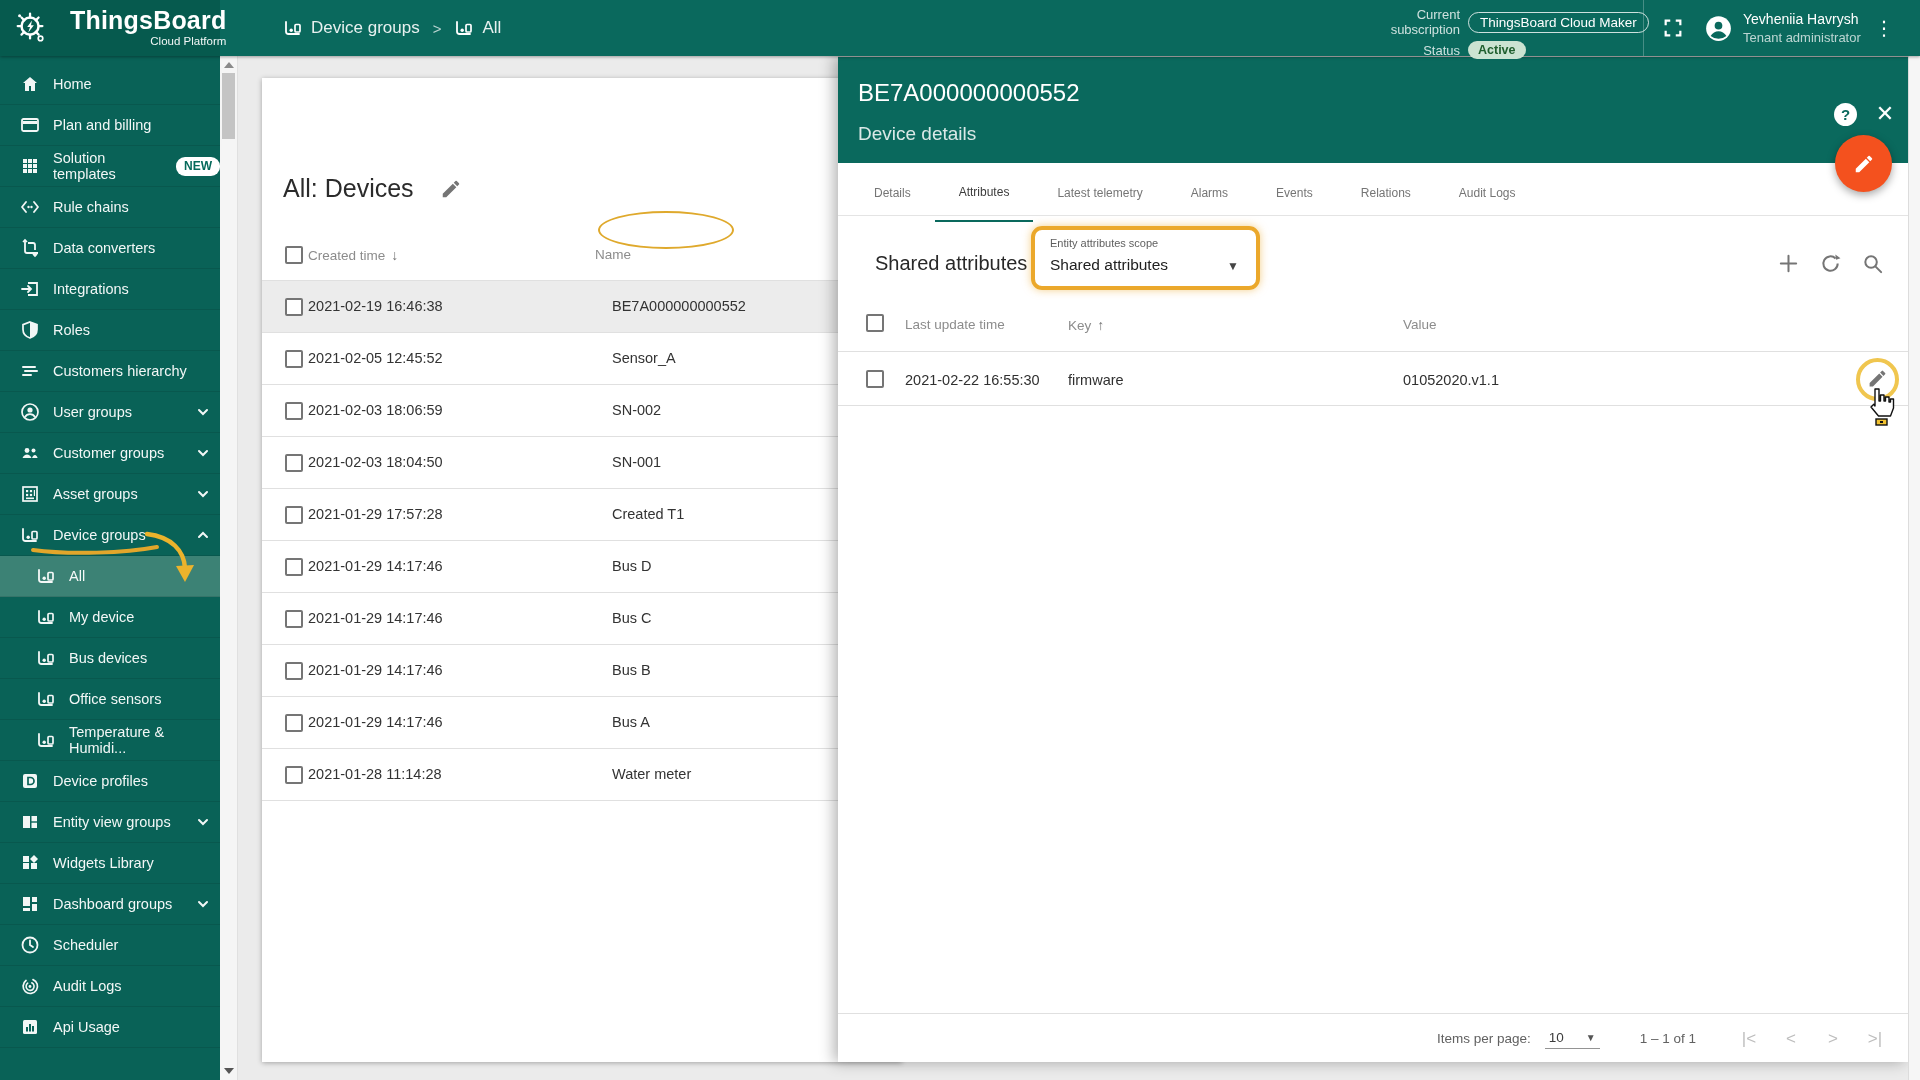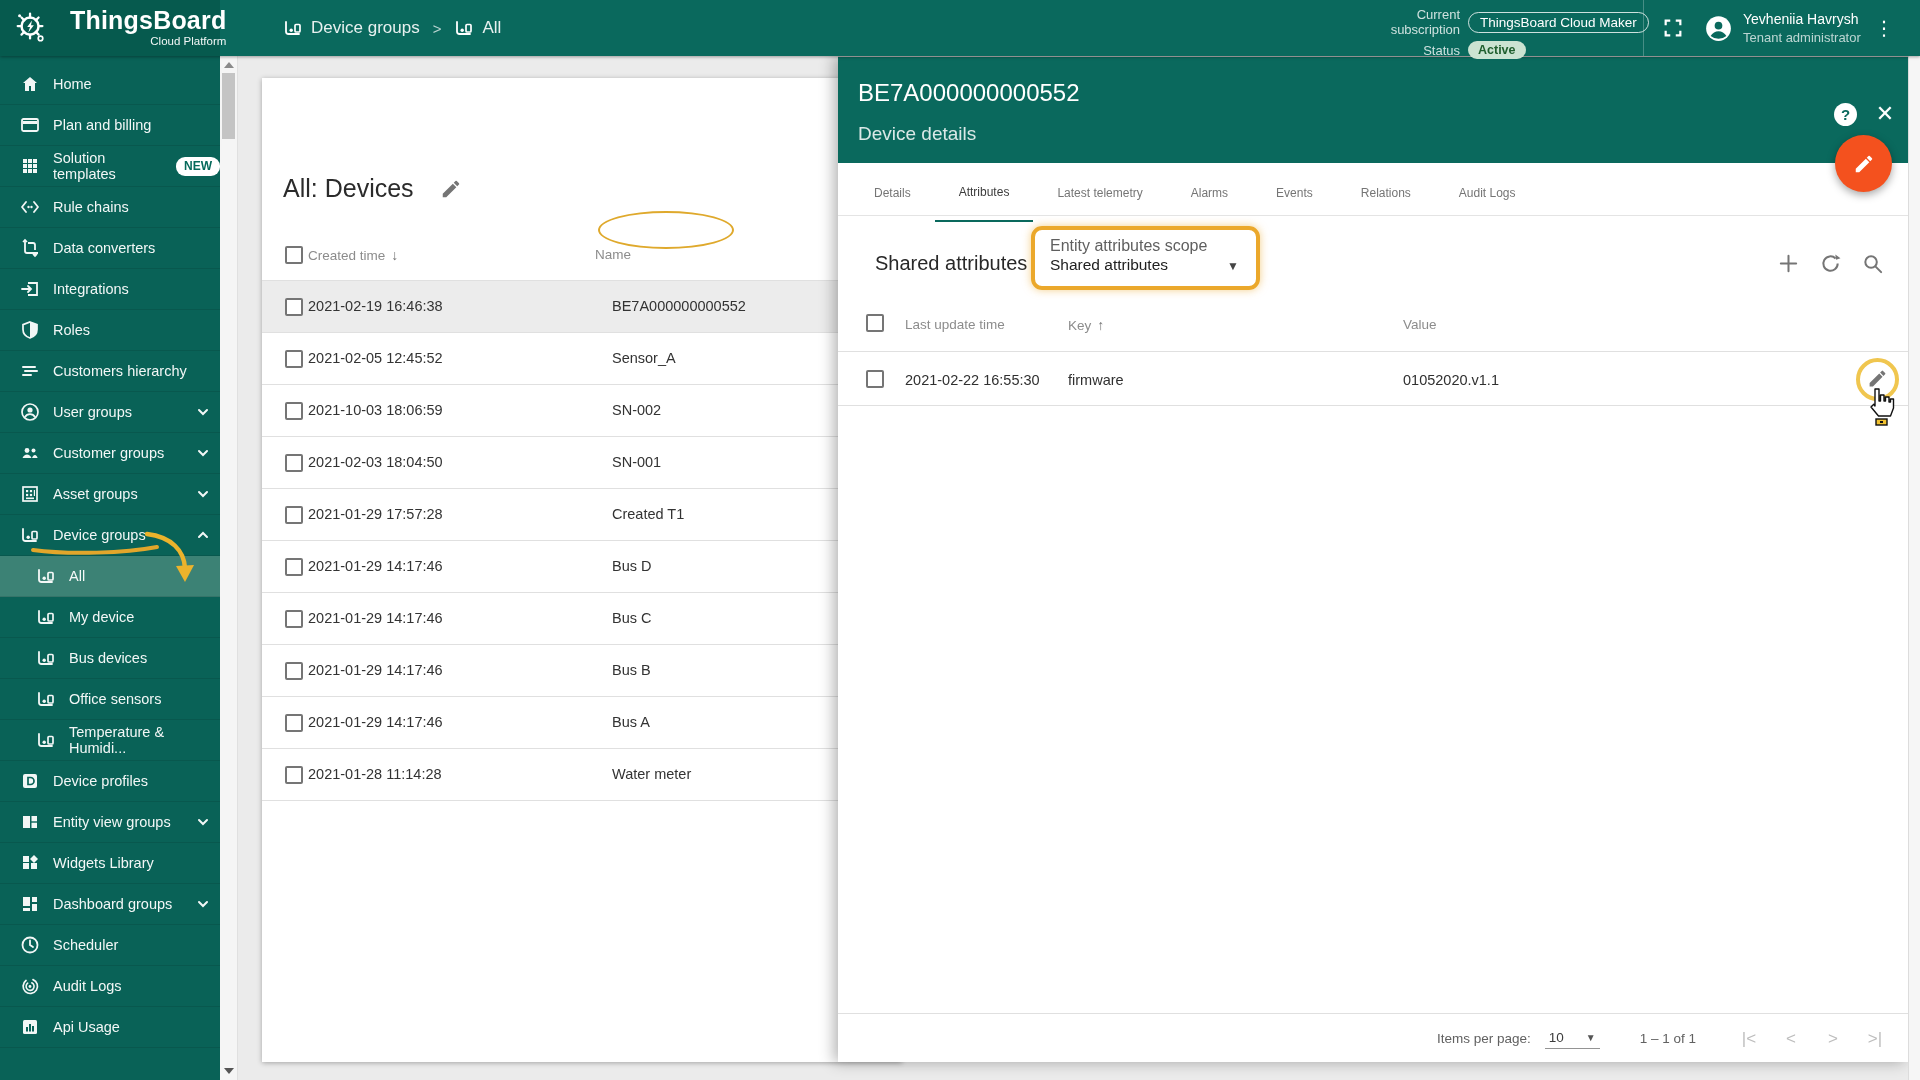--- a/index.html
+++ b/index.html
@@ -100,21 +100,21 @@
     justify-content:center; color:#fff; cursor:pointer; z-index:95; }
   .fab svg { width:22px; height:22px; }
   .tabs { position:absolute; left:0; top:106px; width:100%; height:53px;
     border-bottom:1px solid #e4e4e4; display:flex; padding-left:12px; }
   .tab { padding:0 24px; display:flex; align-items:center; font-size:12px; color:#757575;
     cursor:pointer; height:59px; }
   .tab.active { color:#3c3c3c; border-bottom:2px solid #0A695D; }
 
   .sec-title { position:absolute; left:37px; top:195px; font-size:20px; color:#282828; }
   .scope-field { position:absolute; left:200px; top:176px; width:215px; height:51px; cursor:pointer; }
-  .scope-label { position:absolute; left:12px; top:4px; font-size:16px; color:#5f5f5f; }
+  .scope-label { position:absolute; left:12px; top:4px; font-size:11px; color:#5f5f5f; }
   .scope-value { position:absolute; left:12px; top:23px; font-size:15.5px; color:#212121; }
   .scope-caret { position:absolute; right:14px; top:26px; font-size:12px; color:#444; }
   .scope-annotation { position:absolute; left:193px; top:169px; width:229px; height:64px;
     border:4px solid #EBA82B; border-radius:11px; box-shadow:0 0 9px rgba(235,168,43,.55);
     pointer-events:none; z-index:96; }
   .sec-icons { position:absolute; right:24px; top:195px; display:flex; gap:19px; color:#757575; }
   .sec-icons .icon-btn { width:23px; height:23px; }
   .athead-row { position:absolute; left:0; top:-44px; width:100%; height:44px; color:#8c8c8c; font-size:13.5px; }
   .athead-row .cbx { top:7px; left:28px; }
   .at-col-time { position:absolute; left:67px; top:10px;text-align:center; }
@@ -518,21 +518,21 @@
       <span class="cell-time">2021-02-19 16:46:38</span>
       <span class="cell-name">BE7A000000000552</span>
     </div>
     <div class="drow" style="top:255px">
       <span class="cbx"></span>
       <span class="cell-time">2021-02-05 12:45:52</span>
       <span class="cell-name">Sensor_A</span>
     </div>
     <div class="drow" style="top:307px">
       <span class="cbx"></span>
-      <span class="cell-time">2021-10-03 18:06:59</span>
+      <span class="cell-time">2021-02-03 18:06:59</span>
       <span class="cell-name">SN-002</span>
     </div>
     <div class="drow" style="top:359px">
       <span class="cbx"></span>
       <span class="cell-time">2021-02-03 18:04:50</span>
       <span class="cell-name">SN-001</span>
     </div>
     <div class="drow" style="top:411px">
       <span class="cbx"></span>
       <span class="cell-time">2021-01-29 17:57:28</span>

